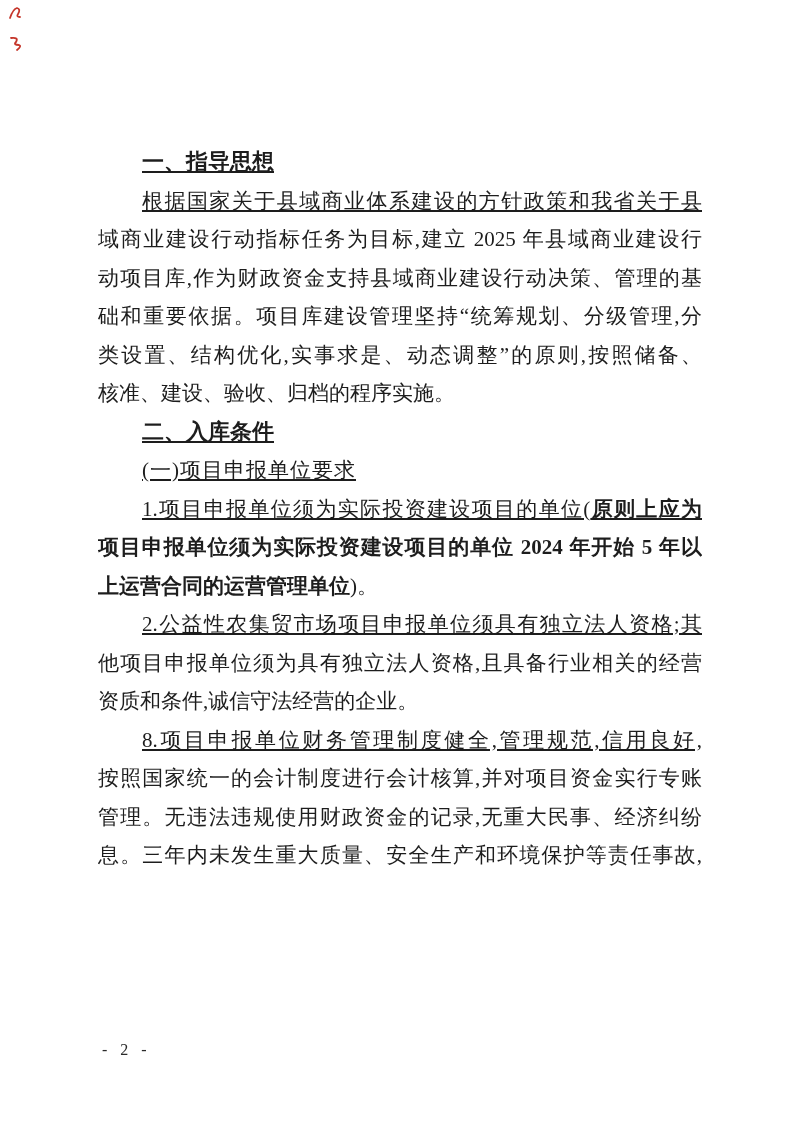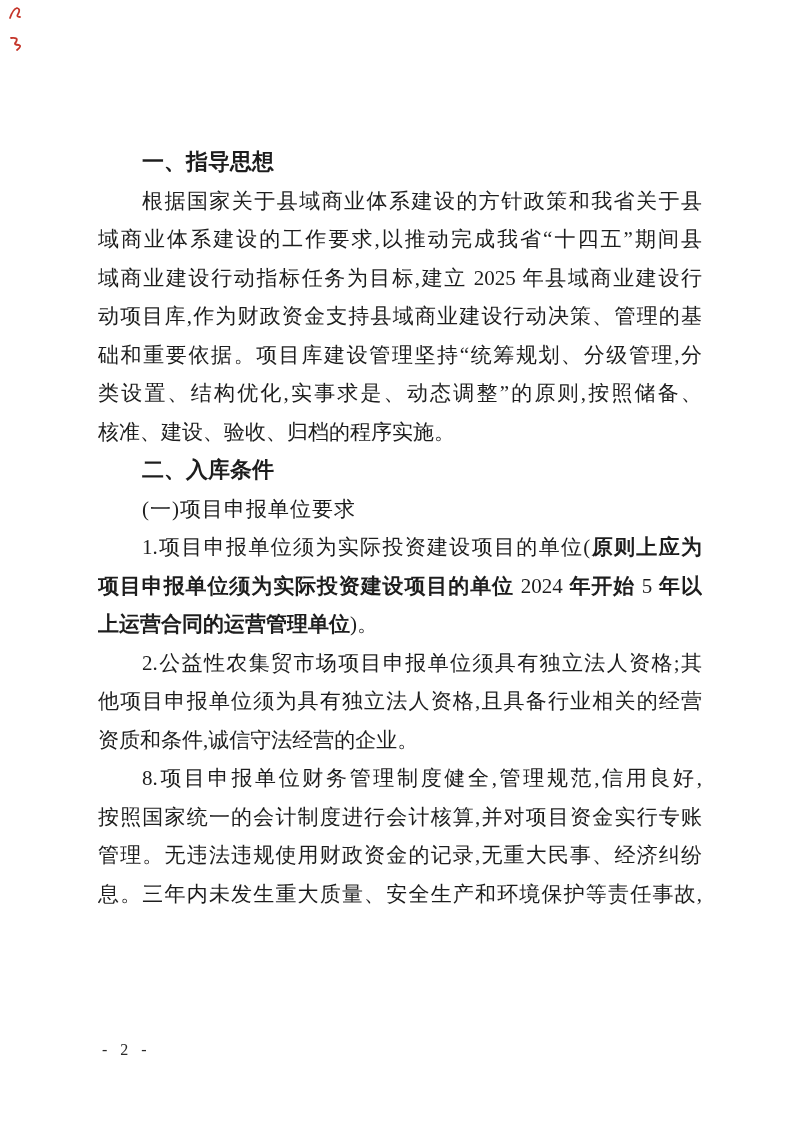--- a/index.html
+++ b/index.html
@@ -18,21 +18,21 @@
     top: 143px;
     width: 604px;
   }
   .line {
     font-size: 21px;
     line-height: 38.5px;
     height: 38.5px;
     overflow: hidden;
     text-align: left;
   }
-  .line.indent { padding-left: 44px; }
+  .line.indent { padding-left: 44px; text-decoration: underline; }
   .line.just {
     text-align: justify;
     text-align-last: justify;
   }
   .seg { white-space: pre-wrap; }
   .s-song { font-family: "Liberation Serif", "DejaVu Serif", serif; }
   .s-hei {
     font-family: "Liberation Sans", "DejaVu Sans", sans-serif;
     font-weight: 700;
     font-size: 22px;
@@ -41,21 +41,21 @@
     font-family: "Liberation Serif", "DejaVu Serif", serif;
     letter-spacing: 1px;
   }
   .s-bold {
     font-family: "Liberation Sans", "DejaVu Sans", sans-serif;
     font-weight: 700;
     margin-top: 23px;
   }
   .s-boldnum {
     font-family: "Liberation Serif", "DejaVu Serif", serif;
-    font-weight: 400;
+    font-weight: 700;
   }
   .pageno {
     position: absolute;
     left: 102px;
     top: 1041px;
     font-size: 16px;
     letter-spacing: 3px;
     word-spacing: 3px;
     color: #2a2a2a;
     font-family: "Liberation Serif", "DejaVu Serif", serif;
@@ -82,21 +82,20 @@
     </svg>
   </div>
 
   <div class="doc">
 
 
       <div class="line indent"><span class="seg s-hei">一、指导思想</span></div>
 
       <div class="line indent just"><span class="seg s-song">根据国家关于县域商业体系建设的方针政策和我省关于县</span></div>
 
-      <div class="line just"><span class="seg s-song">域商业体系建设的工作要求,以推动完成我省“十四五”期间县</span></div>
 
       <div class="line just"><span class="seg s-song">域商业建设行动指标任务为目标,建立 2025 年县域商业建设行</span></div>
 
       <div class="line just"><span class="seg s-song">动项目库,作为财政资金支持县域商业建设行动决策、管理的基</span></div>
 
       <div class="line just"><span class="seg s-song">础和重要依据。项目库建设管理坚持“统筹规划、分级管理,分</span></div>
 
       <div class="line just"><span class="seg s-song">类设置、结构优化,实事求是、动态调整”的原则,按照储备、</span></div>
 
       <div class="line"><span class="seg s-song">核准、建设、验收、归档的程序实施。</span></div>

